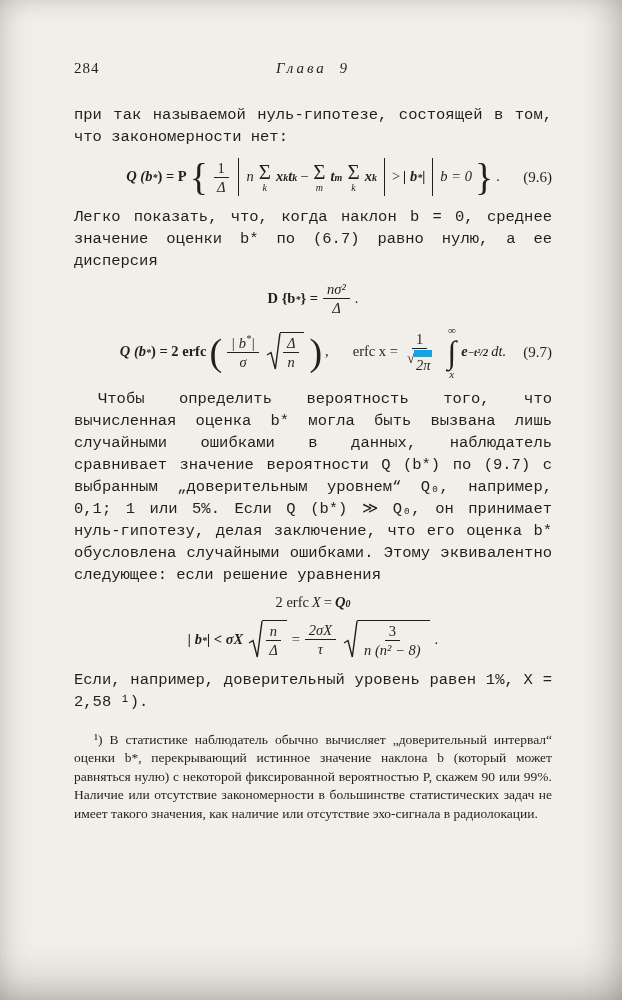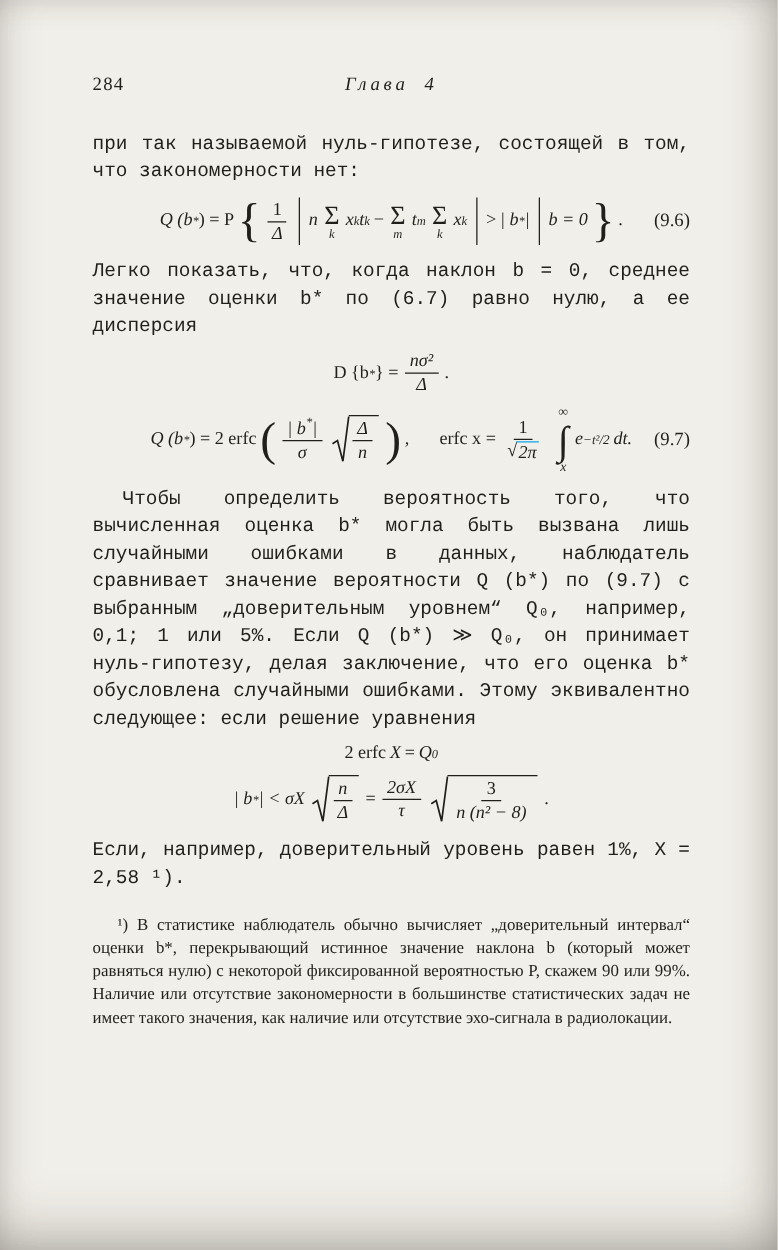--- a/index.html
+++ b/index.html
@@ -55,41 +55,41 @@
 
   .vbar { display:inline-block; width:1px; height:38px; background:#211f1c; margin:0 4px; }
   .big-delim { font-size:38px; line-height:40px; font-weight:400; }
 
   .sqrt { display:inline-flex; align-items:flex-start; margin:0 2px; }
   .sqrt svg { display:block; margin-right:-1px; }
   .sqrt .radicand { border-top:1.4px solid #211f1c; padding:2px 5px 0 3px; display:inline-flex; align-items:center; }
   .sqrt .radicand .frac { margin:0; }
 
   .sqrt-inline { display:inline-flex; align-items:flex-start; }
-  .sqrt-inline .rbody { border-top:1px solid #0ea5e9; padding:0 2px; margin-left:-1px; }
+  .sqrt-inline .rbody { border-top:7px solid #0ea5e9; padding:0 2px; margin-left:-1px; }
 
   .int-col { display:inline-flex; flex-direction:column; align-items:center; margin:0 2px 0 6px; line-height:1; }
   .int-col .top { font-size:11px; line-height:10px; font-style:normal; }
   .int-col .mid { font-size:32px; line-height:34px; }
   .int-col .bot { font-size:11px; line-height:10px; font-style:italic; }
 
   .gap { display:inline-block; width:18px; }
-  .mterm { display:inline-flex; align-items:baseline; }
+  .mterm { display:inline-flex; align-items:baseline;font-weight:bold; }
 
   .footnote { margin:18px 0 0 0; font-size:13.5px; line-height:18.5px; text-align:justify; text-indent:20px; }
 </style>
 </head>
 <body>
 
 <div class="page">
   <div class="inner">
 
     <header class="page-header">
       <span class="page-number">284</span>
-      <span class="chapter-title">Глава 4</span>
+      <span class="chapter-title">Глава 9</span>
     </header>
 
     <p class="para">при так называемой нуль-гипотезе, состоящей в том, что закономерности нет:</p>
 
     <div class="formula-line">
       <div class="formula">
         <span class="mterm">
             <span class="it">Q (b</span>
             <sup>*</sup>
             <span>) = P</span>

